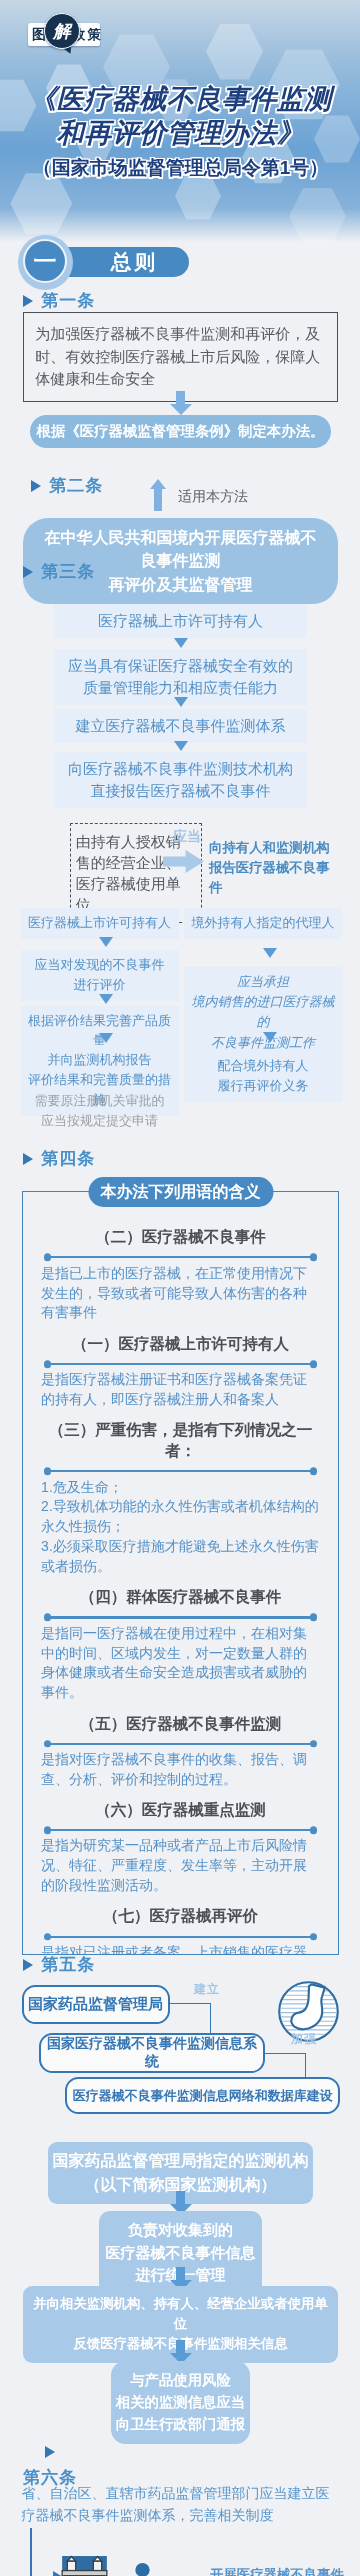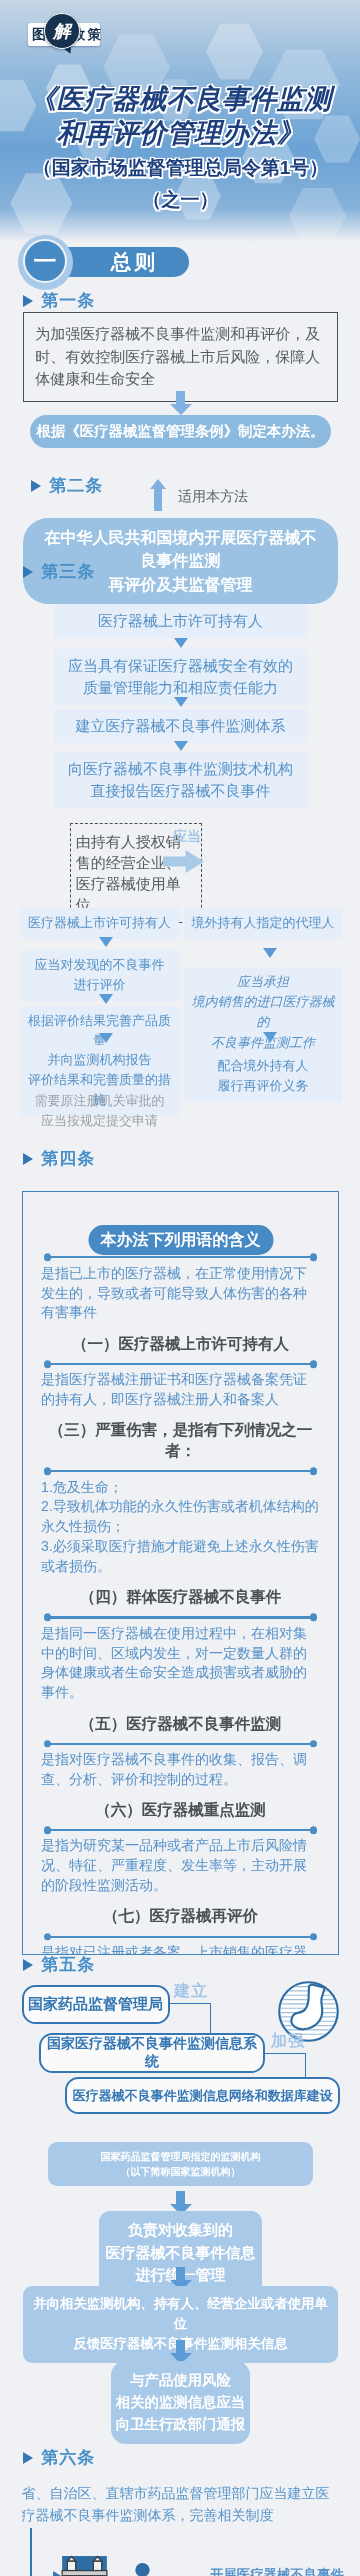--- a/index.html
+++ b/index.html
@@ -71,28 +71,28 @@
   
   .defbox{position:absolute;left:21.6px;right:21.6px;top:1191px;height:764px;border:1.5px solid #4384bf;
     padding:30px 18.5px 0;box-sizing:border-box;overflow:hidden;}
   .def-title{margin-top:5.2px;text-align:center;color:#4b5056;font-size:15.5px;font-weight:700;}
   .def-line{position:relative;height:2.1px;background:#4a8cc4;margin:8.2px 5.2px 5.2px;border-radius:1px;}
   .def-line::before,.def-line::after{content:'';position:absolute;top:50%;transform:translateY(-50%);width:7.7px;height:7.7px;border-radius:50%;background:#4a8cc4;}
   .def-line::before{left:-2.6px;}
   .def-line::after{right:-2.6px;}
   .def-text{color:#5591c8;font-size:14px;line-height:1.42;margin:2.1px 0 10.3px;}
   .def-pill{position:absolute;left:50%;transform:translateX(-50%);top:1177px;width:185px;height:30px;background:#4789c3;
-    border-radius:15.5px;color:#fff;font-size:16px;font-weight:700;display:flex;align-items:center;justify-content:center;z-index:2;margin-top:48px;}
+    border-radius:15.5px;color:#fff;font-size:16px;font-weight:700;display:flex;align-items:center;justify-content:center;z-index:2;}
 
   
   .oblue{position:absolute;border:2.1px solid #3577b5;border-radius:13.4px;background:rgba(255,255,255,.65);
     color:#3577b5;font-weight:700;display:flex;align-items:center;justify-content:center;text-align:center;box-sizing:border-box;}
   .conn-h{position:absolute;border-top:1.5px solid #3577b5;}
   .conn-v{position:absolute;border-left:1.5px solid #3577b5;}
-  .conn-lbl{position:absolute;color:#a3c6e6;font-size:16px;font-weight:700;letter-spacing:1px;}
+  .conn-lbl{position:absolute;color:#a3c6e6;font-size:12px;font-weight:700;letter-spacing:1px;margin-left:20px;}
   .fillbox{position:absolute;background:#a9c9e8;color:#fff;font-weight:700;text-align:center;line-height:1.5;border-radius:9.3px;}
   .line-v{position:absolute;border-left:2.1px solid #3577b5;}
   .head-right{position:absolute;width:0;height:0;border-top:6.7px solid transparent;border-bottom:6.7px solid transparent;border-left:10.3px solid #3577b5;}
 </style>
 </head>
 <body>
 
 <div id="page">
 
   <div id="header">
@@ -111,21 +111,20 @@
 
     <div class="badge-plate"></div>
     <span class="badge-char" style="left:32px;top:26px;font-size:14px;">图</span>
     <span class="badge-char" style="left:72px;top:26px;font-size:13.4px;letter-spacing:2.1px;">政策</span>
     <div class="badge-tail"></div>
     <div class="badge-circle">解</div>
 
     <div class="main-title t-big" style="top:81px;">《医疗器械不良事件监测</div>
     <div class="main-title t-big" style="top:115px;">和再评价管理办法》</div>
     <div class="main-title t-mid" style="top:155px;">（国家市场监督管理总局令第1号）</div>
-    <div class="main-title t-mid" style="top:187px;">（之一）</div>
   </div>
 
   <div class="sec-pill">总则</div>
   <div class="sec-ring"></div>
   <div class="sec-circle">一</div>
 
   <div class="marker" style="top:289px;">
     <span class="tri"></span>
     <span class="lbl">第一条</span>
   </div>
@@ -158,20 +157,21 @@
 质量管理能力和相应责任能力</div>
   <div class="tri-down" style="top:697px;"></div>
   <div class="lightbox" style="top:709px;left:54px;right:54px;">建立医疗器械不良事件监测体系</div>
   <div class="tri-down" style="top:741px;"></div>
   <div class="lightbox pre" style="top:752px;left:54px;right:54px;">向医疗器械不良事件监测技术机构
 直接报告医疗器械不良事件</div>
 
   <div class="dashed-box" style="top:823px;left:21.6px;width:132px;">由持有人授权销售的经营企业、医疗器械使用单位</div>
   <div class="abs" style="left:173px;top:828px;font-size:14px;font-weight:700;color:#a3c6e6;">应当</div>
   <div class="fat-right" style="left:163px;top:850px;width:41px;height:23px;"></div>
+  <div class="blue-strong" style="left:209px;top:838px;width:133px;font-size:13.4px;">向持有人和监测机构报告医疗器械不良事件</div>
 
   <div class="colbox" style="top:908px;left:20.6px;">医疗器械上市许可持有人</div>
   <div class="tri-down colL" style="top:937px;"></div>
   <div class="colbox pre" style="top:950px;left:20.6px;">应当对发现的不良事件
 进行评价</div>
   <div class="tri-down colL" style="top:994px;"></div>
   <div class="colbox" style="top:1006px;left:20.6px;">根据评价结果完善产品质量</div>
   <div class="tri-down colL" style="top:1033px;"></div>
   <div class="colbox pre" style="top:1045px;left:20.6px;">并向监测机构报告
 评价结果和完善质量的措施</div>
@@ -253,21 +253,21 @@
   <div class="oblue" style="left:21.6px;top:1985px;width:148px;height:39px;font-size:15px;">国家药品监督管理局</div>
   <div class="conn-lbl" style="left:174px;top:1981px;">建立</div>
   <div class="conn-h" style="left:170px;top:2003px;width:41px;"></div>
   <div class="conn-v" style="left:210px;top:2003px;height:31px;"></div>
   <div class="oblue" style="left:39px;top:2033px;width:226px;height:40px;font-size:14px;">国家医疗器械不良事件监测信息系统</div>
   <div class="conn-lbl" style="left:271px;top:2031px;">加强</div>
   <div class="conn-h" style="left:264px;top:2053px;width:42px;"></div>
   <div class="conn-v" style="left:305px;top:2053px;height:26px;"></div>
   <div class="oblue" style="left:65px;top:2077px;right:20.6px;height:37px;font-size:13px;">医疗器械不良事件监测信息网络和数据库建设</div>
 
-  <div class="fillbox pre" style="top:2142px;left:48px;right:48px;padding:7.2px 3.1px;font-size:10px;">国家药品监督管理局指定的监测机构
+  <div class="fillbox pre" style="top:2142px;left:48px;right:48px;padding:7.2px 3.1px;font-size:16px;">国家药品监督管理局指定的监测机构
 （以下简称国家监测机构）</div>
   <div class="big-arrow" style="top:2191px;">
       <span class="stem"></span>
       <span class="head"></span>
     </div>
   <div class="fillbox pre" style="top:2211px;left:99px;right:99px;padding:8.2px 3.1px;font-size:15px;border-radius:11.3px;">负责对收集到的
 医疗器械不良事件信息
 进行统一管理</div>
   <div class="big-arrow" style="top:2267px;">
       <span class="stem"></span>
@@ -276,21 +276,21 @@
   <div class="fillbox pre" style="top:2286px;left:23px;right:23px;padding:8.2px 4.1px;font-size:13.4px;">并向相关监测机构、持有人、经营企业或者使用单位
 反馈医疗器械不良事件监测相关信息</div>
   <div class="big-arrow" style="top:2340px;">
       <span class="stem"></span>
       <span class="head"></span>
     </div>
   <div class="fillbox pre" style="top:2361px;left:111px;right:111px;padding:9.3px 2.1px;font-size:14.4px;border-radius:14.4px;">与产品使用风险
 相关的监测信息应当
 向卫生行政部门通报</div>
 
-  <div class="marker" style="top:2446px;">
+  <div class="marker" style="top:2446px;flex-direction:column;">
     <span class="tri"></span>
     <span class="lbl">第六条</span>
   </div>
   <div class="abs" style="top:2483px;left:21.6px;right:21.6px;font-size:14px;line-height:1.55;color:#5795cb;">省、自治区、直辖市药品监督管理部门应当建立医疗器械不良事件监测体系，完善相关制度</div>
 
   <div class="line-v" style="left:30px;top:2528px;height:52px;"></div>
 
   <div class="head-right" style="left:53px;top:2571px;"></div>
 
   <svg class="abs" style="left:61px;top:2555px;" width="47" height="78" viewBox="0 0 90 150">

